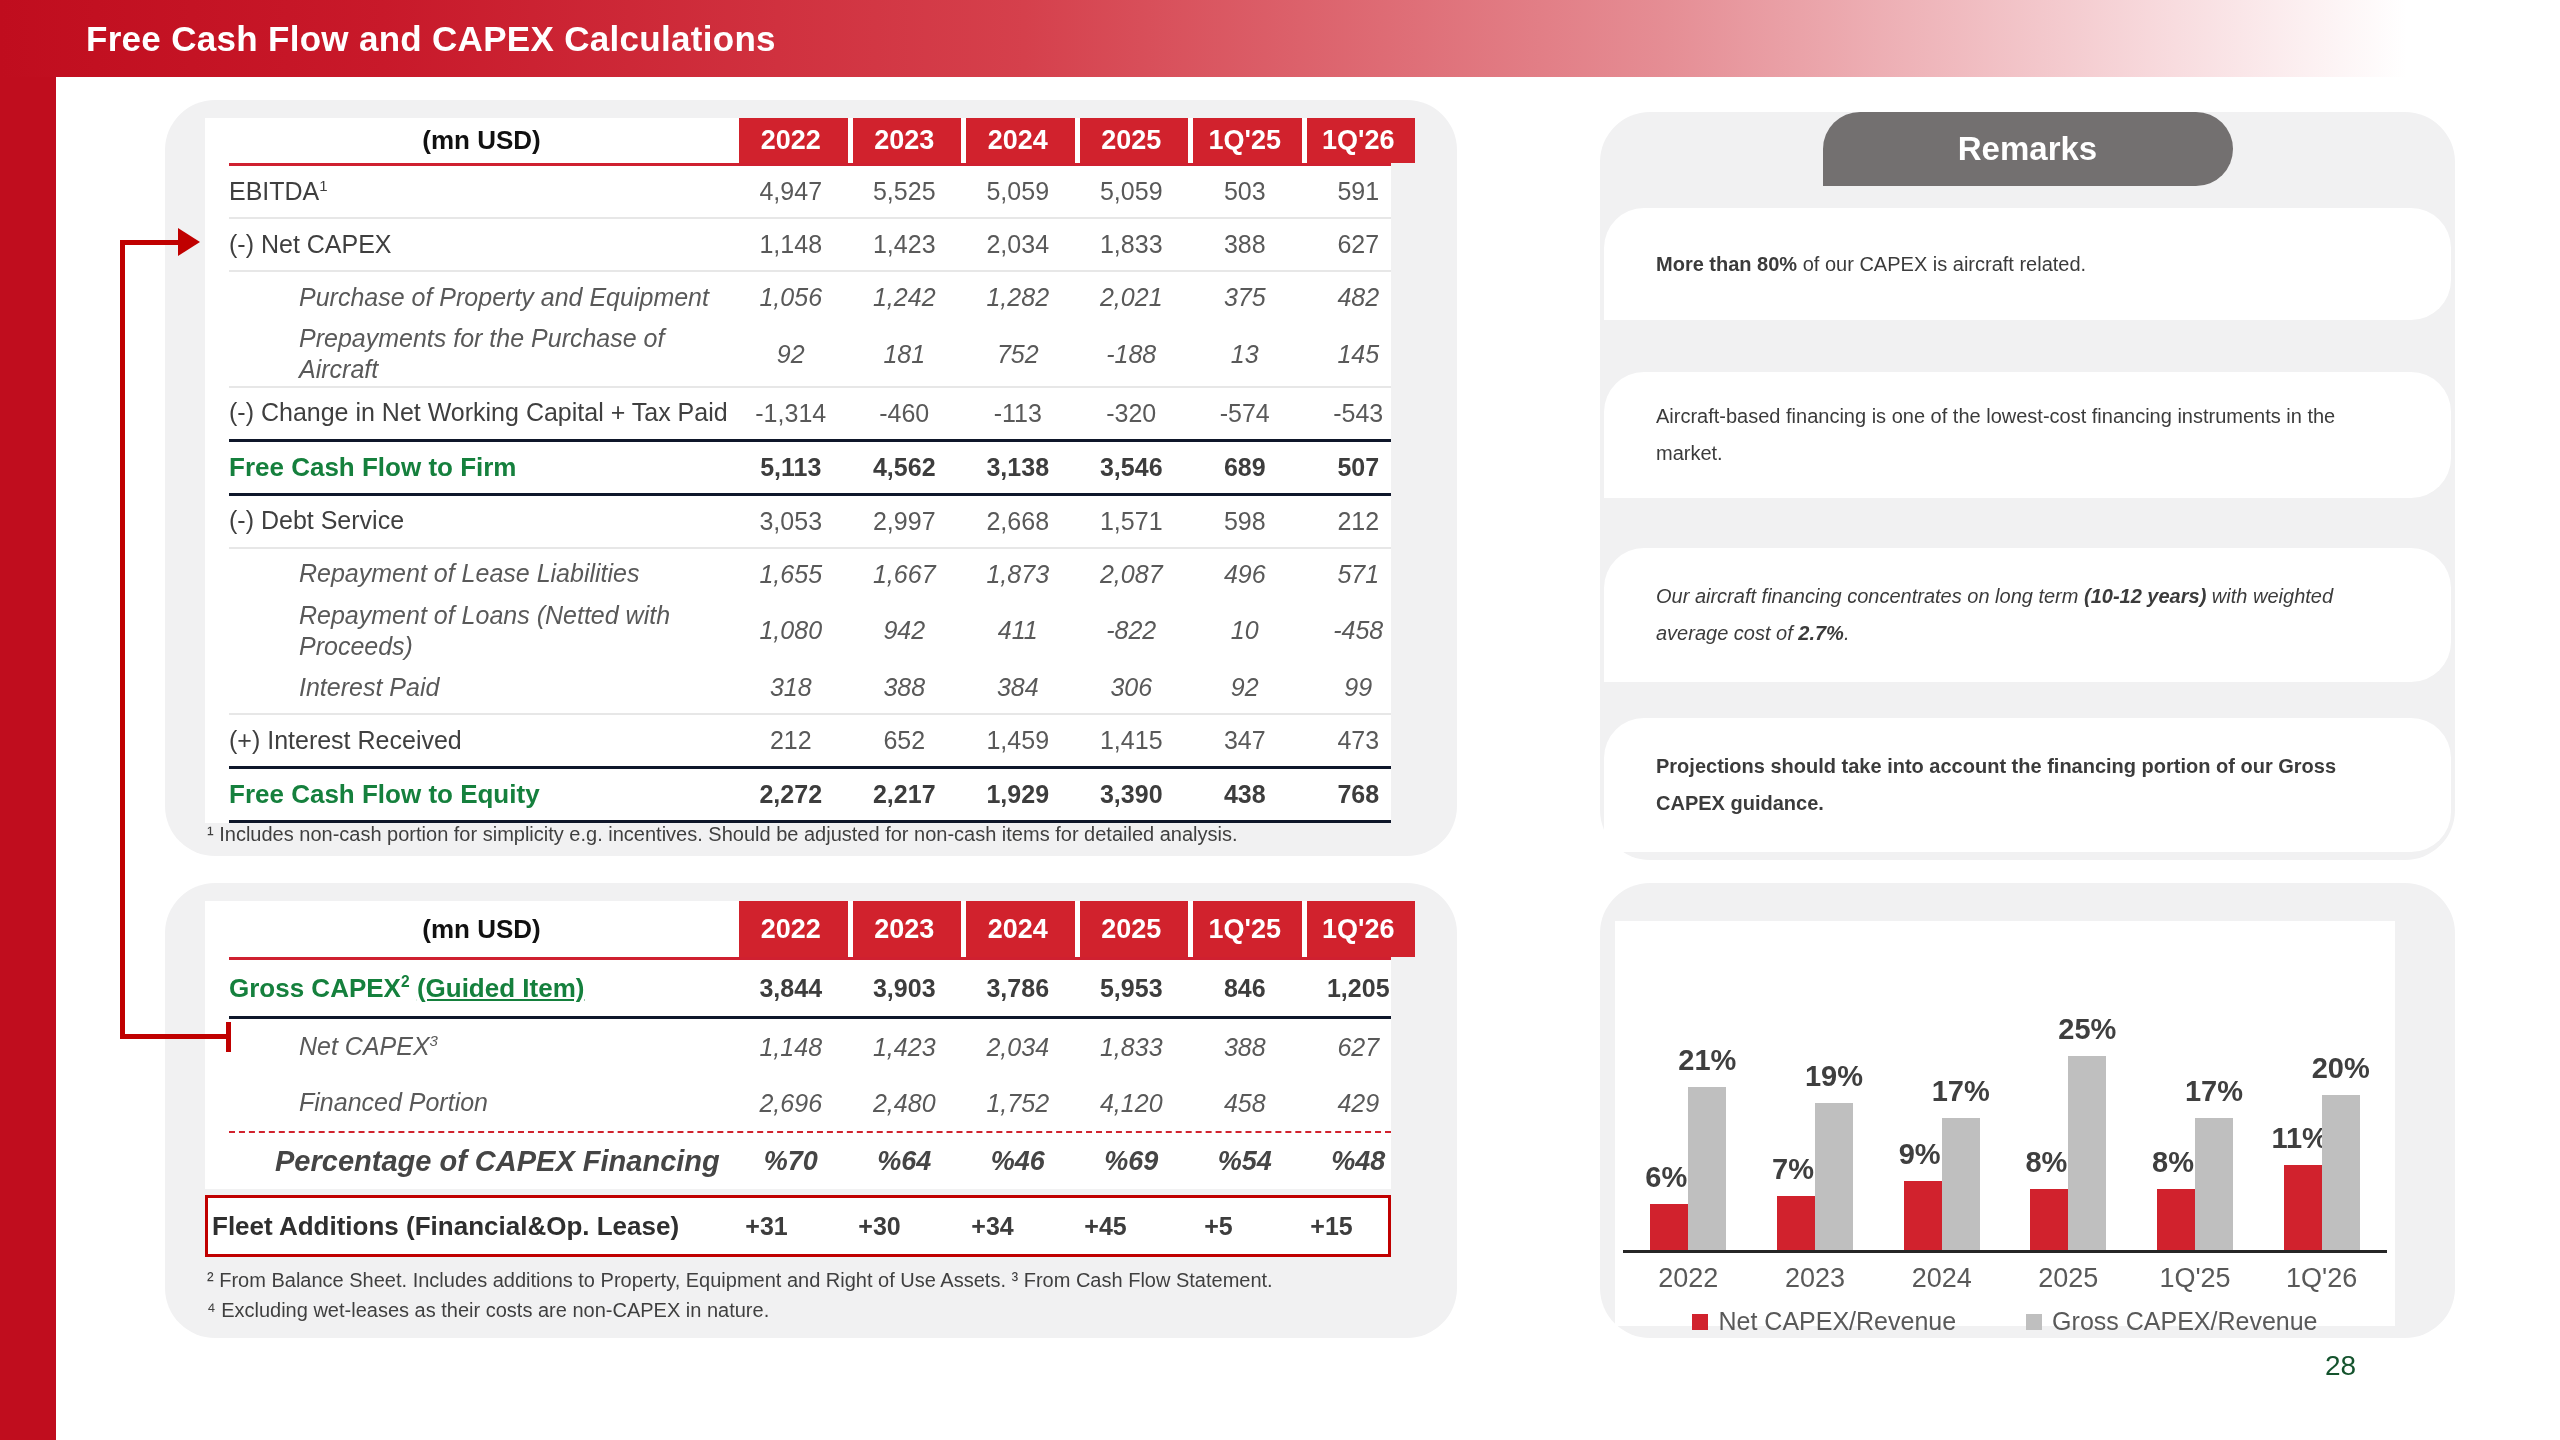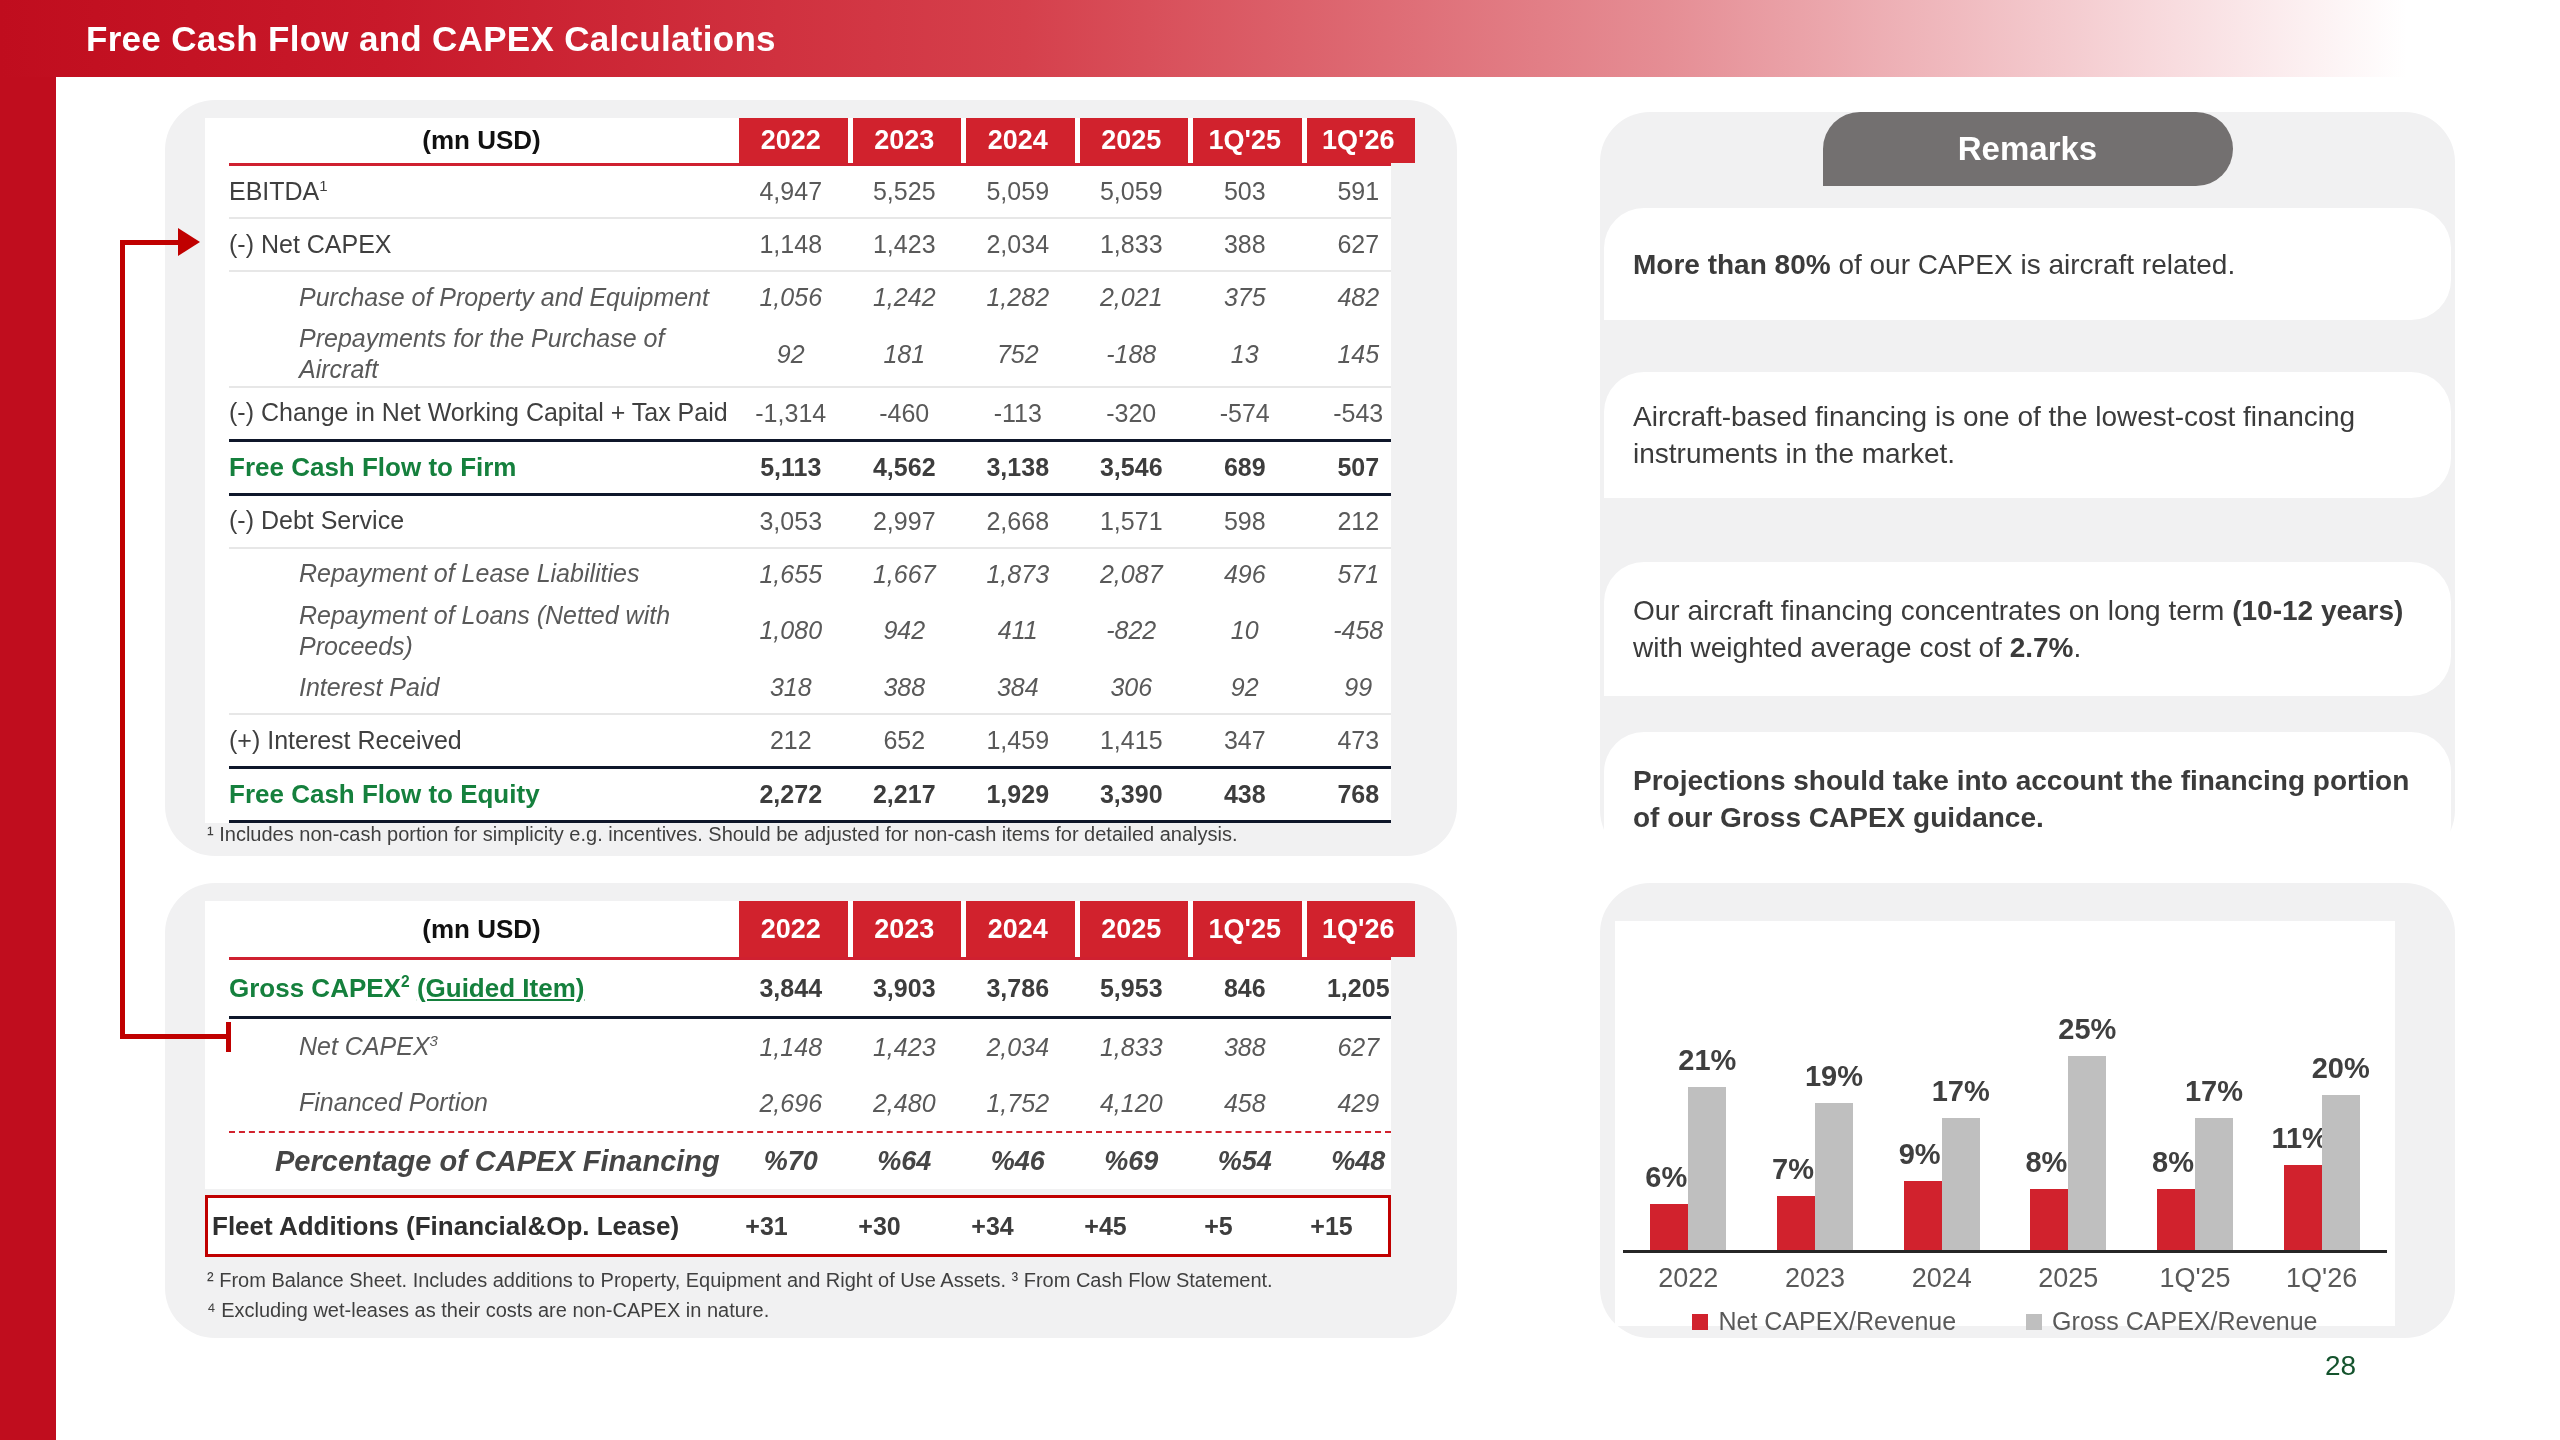--- a/index.html
+++ b/index.html
@@ -55,26 +55,26 @@
   #conn-h-top{left:120px;top:240px;width:60px;height:5px;}
   #conn-h-bot{left:120px;top:1034px;width:106px;height:5px;}
   #conn-head{position:absolute;left:178px;top:228px;width:0;height:0;background:none;
     border-top:14px solid transparent;border-bottom:14px solid transparent;border-left:22px solid #c00000;}
   #conn-tbar{left:226px;top:1022px;width:5px;height:30px;}
   
   .rtab{position:absolute;left:50%;transform:translateX(-50%);top:0;width:410px;height:74px;background:#737070;
     border-radius:40px 40px 40px 0;display:flex;align-items:center;justify-content:center;
     color:#ffffff;font-size:33px;font-weight:700;}
   .rboxes{position:absolute;left:4px;right:4px;top:74px;display:flex;flex-direction:column;}
-  .rbox{background:#ffffff;border-radius:40px 40px 40px 0;padding:10px 29px;display:flex;align-items:center;
-    font-size:28px;color:#3b3b3b;line-height:37px;}
+  .rbox{background:#ffffff;border-radius:40px 40px 40px 0;padding:10px 52px;display:flex;align-items:center;
+    font-size:20px;color:#3b3b3b;line-height:37px;}
   .rbox .b{font-weight:700;}
   .rbox:nth-of-type(1){margin-top:22px;min-height:92px;}
   .rbox:nth-of-type(2){margin-top:52px;min-height:106px;}
-  .rbox:nth-of-type(3){margin-top:64px;min-height:114px;}
+  .rbox:nth-of-type(3){margin-top:50px;min-height:114px;font-style:italic;}
   .rbox:nth-of-type(4){margin-top:36px;min-height:114px;}
   
   .plot{position:absolute;left:15px;top:38px;width:780px;height:405px;background:#ffffff;}
   .bars{position:absolute;left:10px;right:10px;top:0;height:330px;display:flex;}
   .slot{flex:1;position:relative;height:100%;}
   .bar{position:absolute;bottom:0;width:38px;}
   .bar.red{left:calc(50% - 38px);background:#d1222d;}
   .bar.gray{left:50%;background:#bfbfbf;}
   .blab{position:absolute;transform:translateX(-50%);font-size:29px;font-weight:700;color:#3f3f3f;white-space:nowrap;}
   .blab.rl{left:calc(50% - 22px);}

